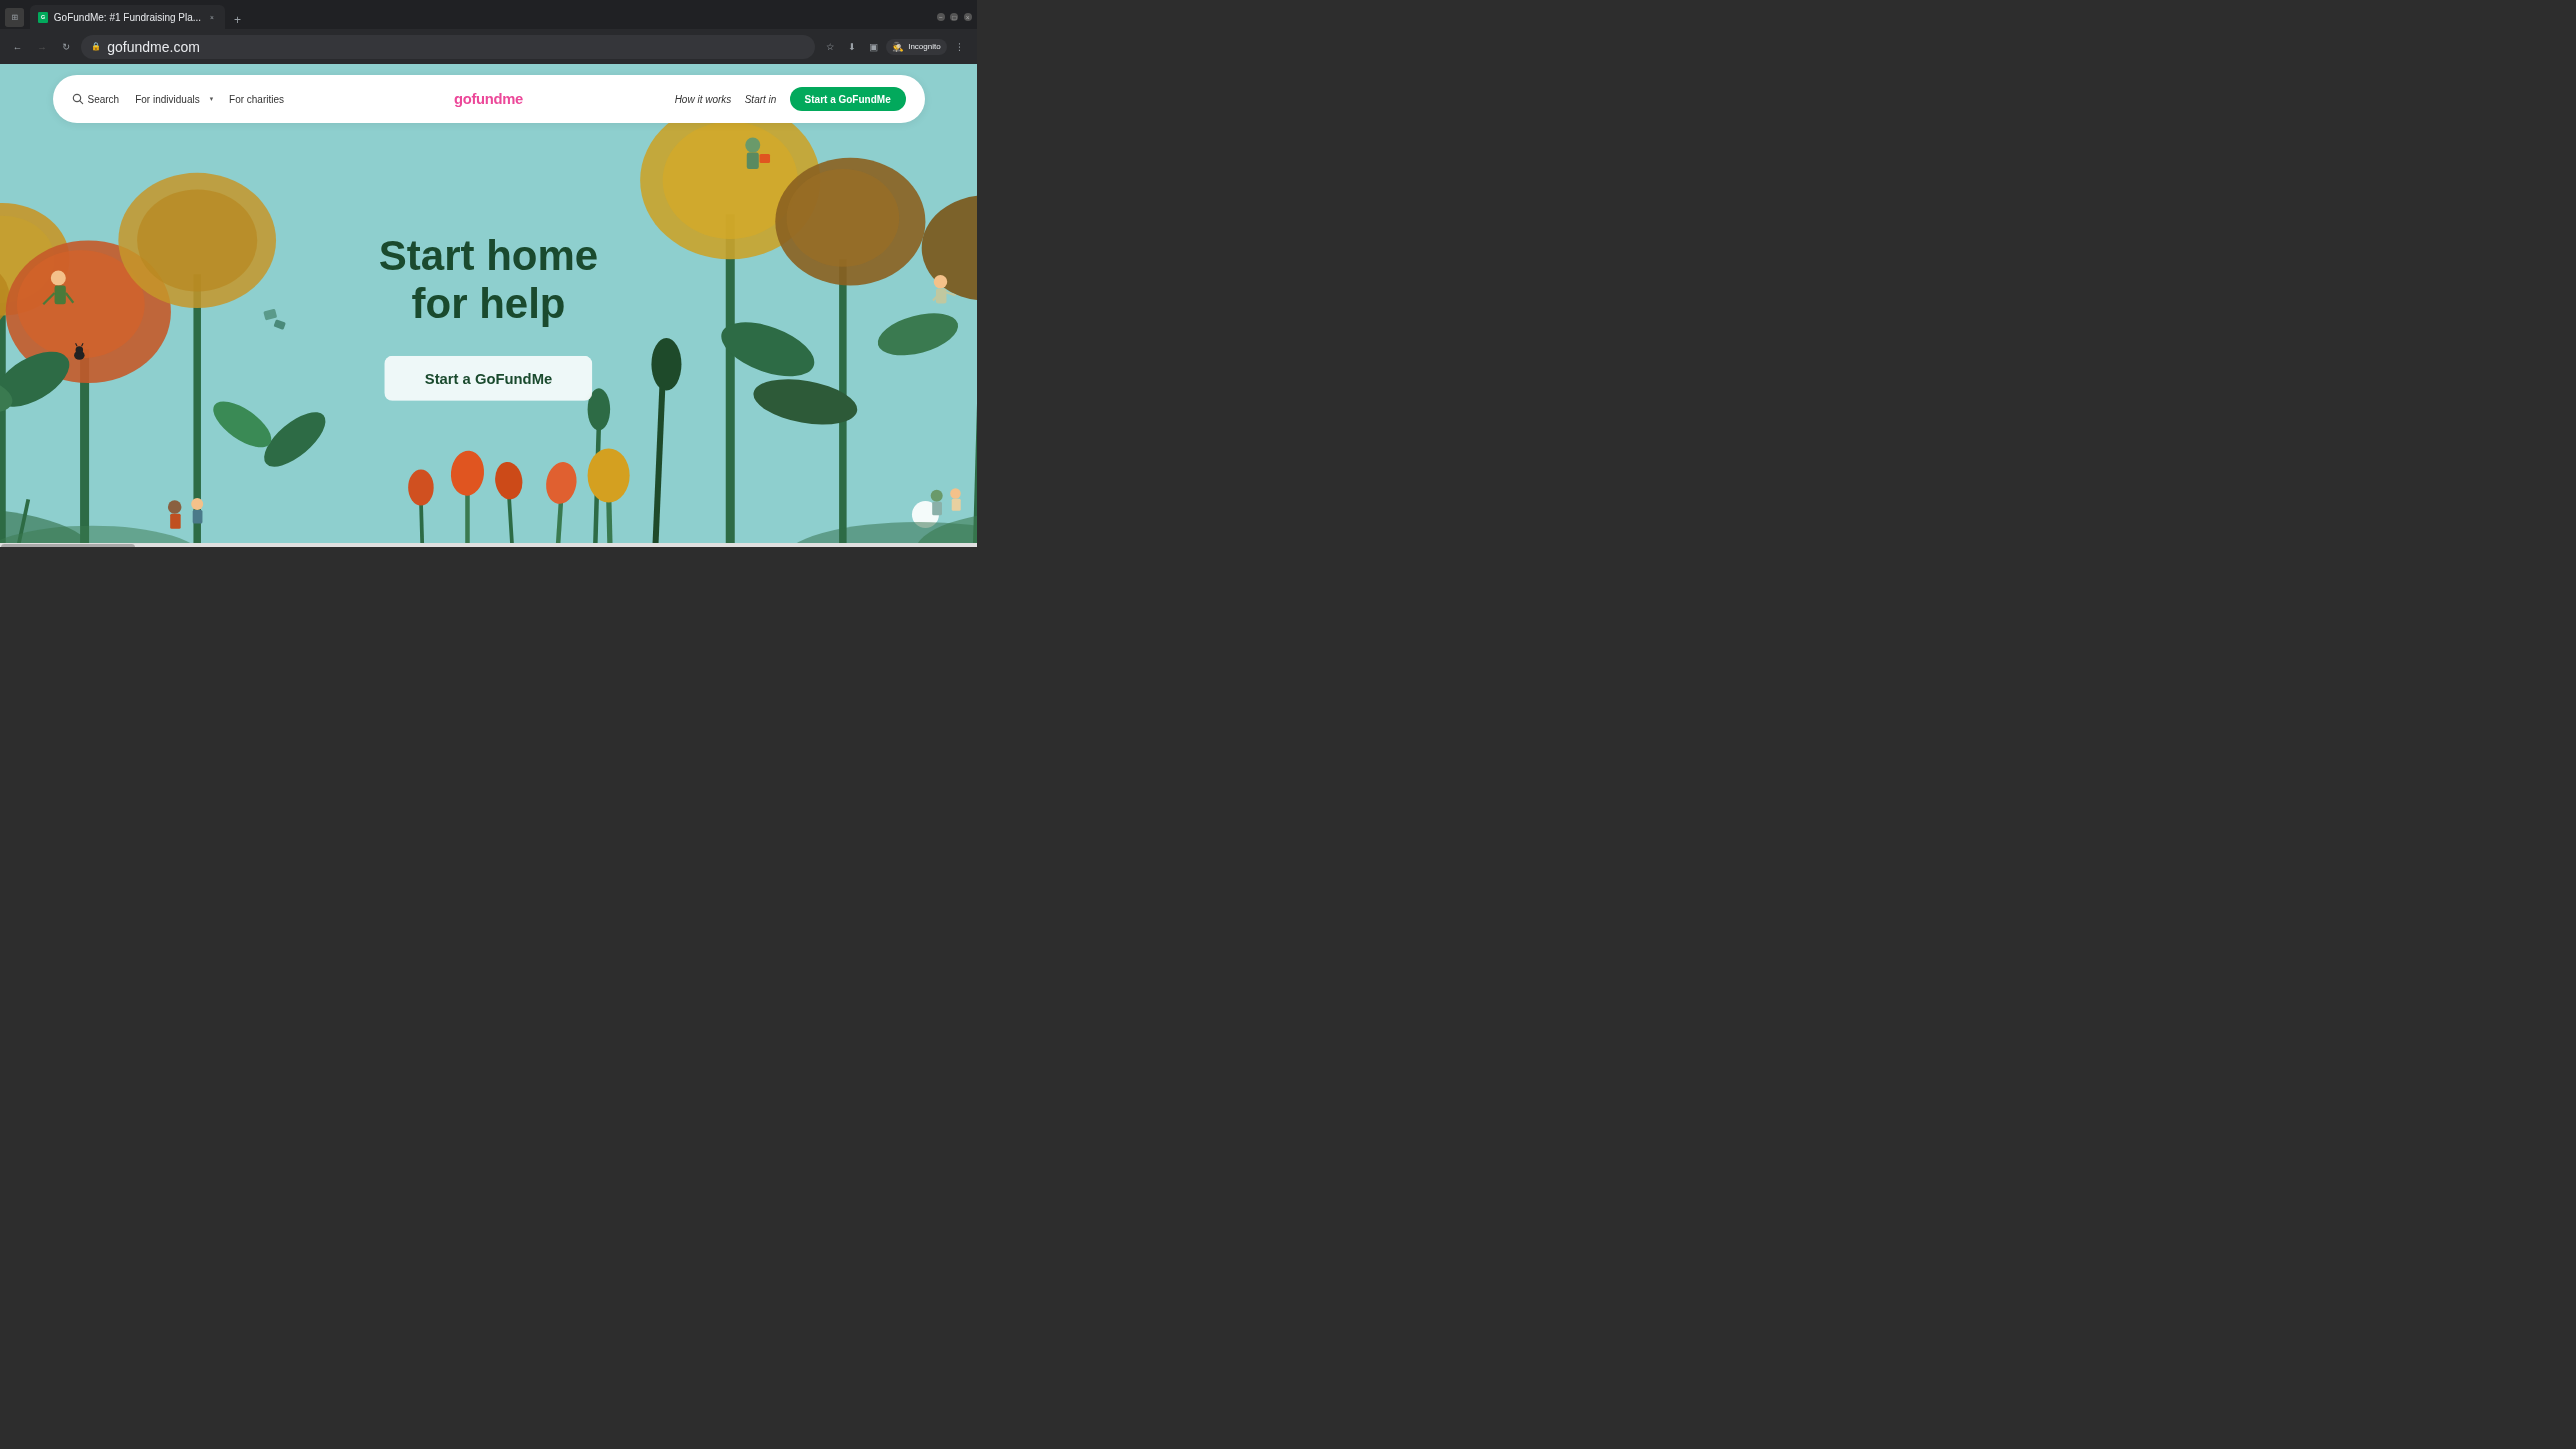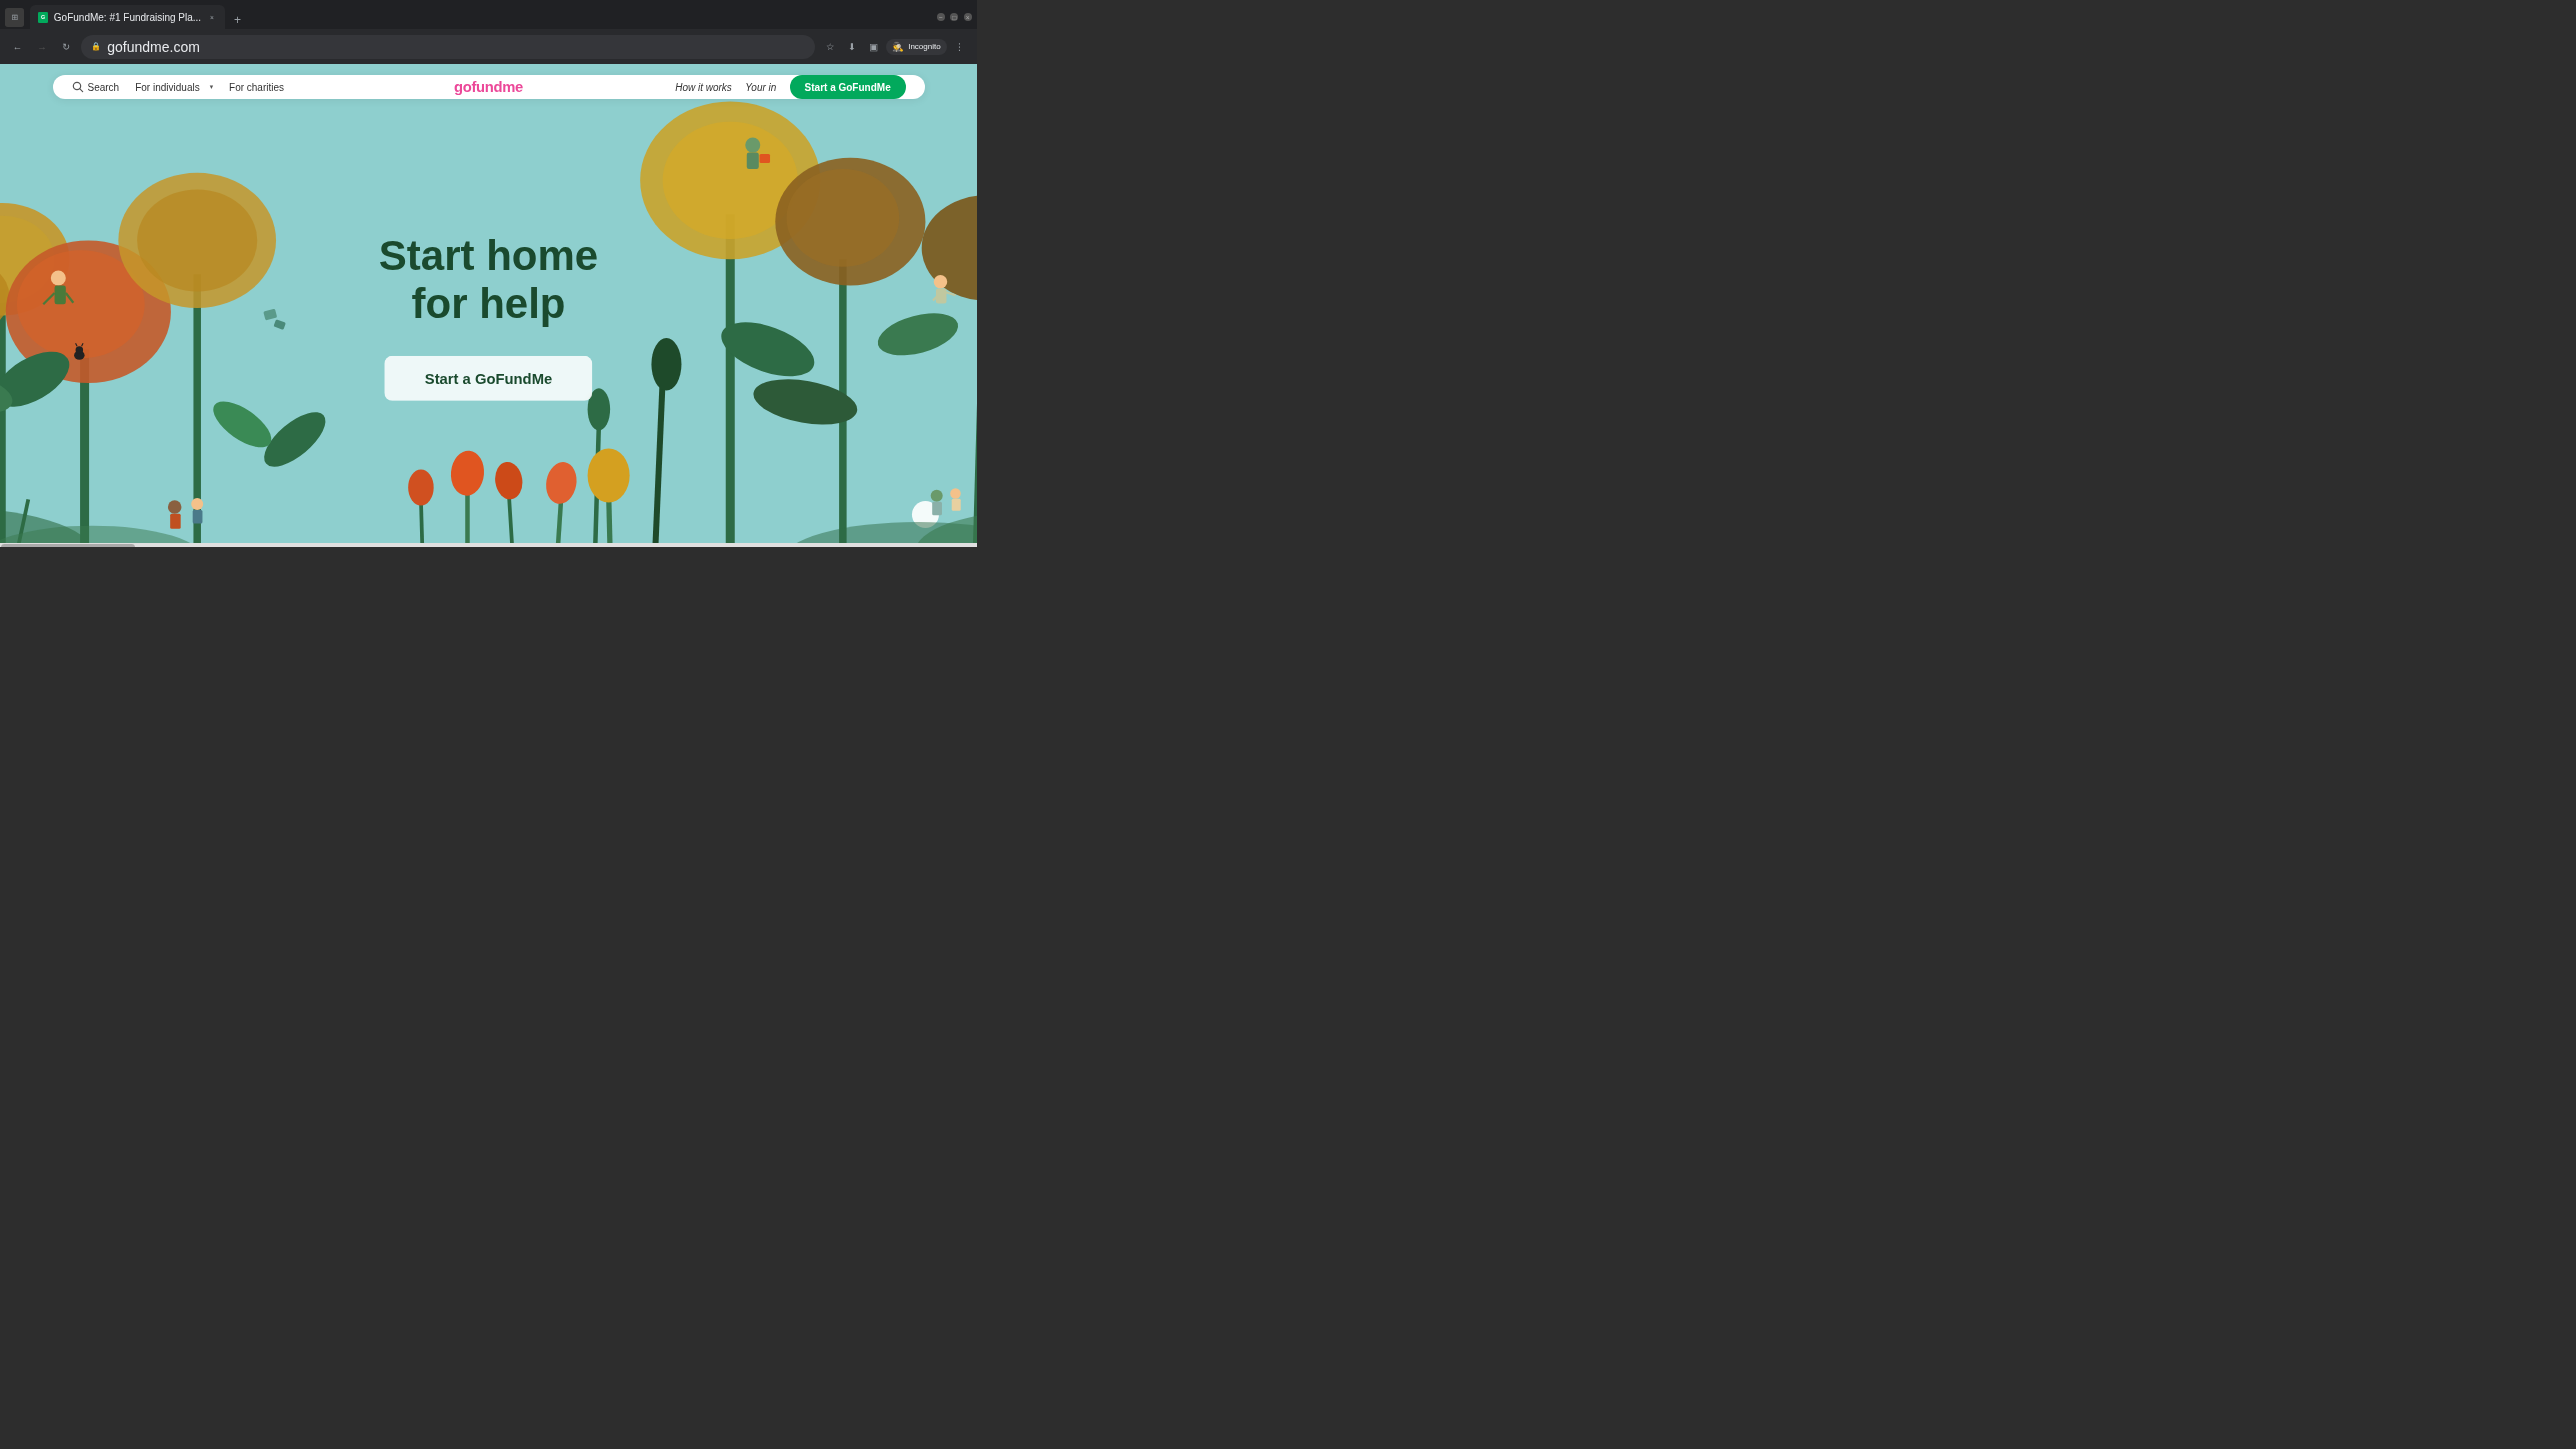--- a/index.html
+++ b/index.html
@@ -195,21 +195,21 @@
     
     .site-nav {
       position: absolute;
       top: 10.7px;
       left: 50%;
       transform: translateX(-50%);
       width: calc(100% - 54px);
       max-width: 872px;
       background: white;
       border-radius: 34px;
-      padding: 0 19px;
+      padding: 12px 19px;
       display: flex;
       align-items: center;
       z-index: 10;
       box-shadow: 0 1.3px 8px rgba(0,0,0,0.08);
     }
 
     .nav-left {
       display: flex;
       align-items: center;
       gap: 16px;
@@ -545,21 +545,21 @@
 
     <div class="logo-center">
       <span class="gofundme-logo">gofundme</span>
     </div>
 
     <div class="nav-right">
       <a class="nav-right-link">
         <span>How it works</span>
       </a>
       <a class="nav-right-link sign-in-link">
-        <span>Your in</span>
+        <span>Start in</span>
       </a>
       <button class="start-btn">
         <span>Start a GoFundMe</span>
       </button>
     </div>
   </nav>
 
   <div class="hero-content">
     <h1 class="hero-title">
       <span>Start home</span><br>

